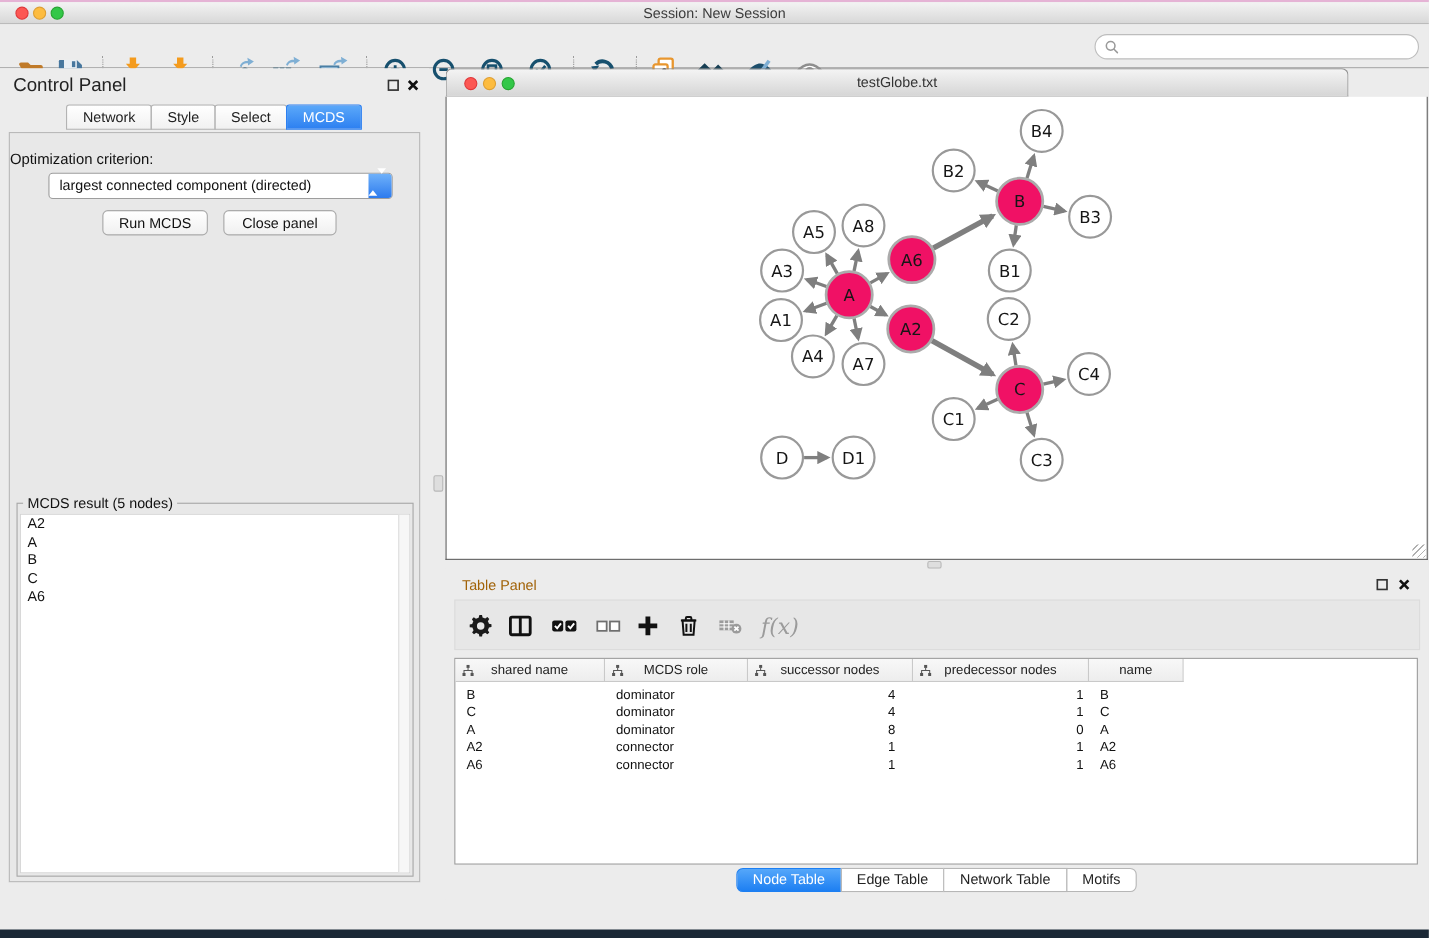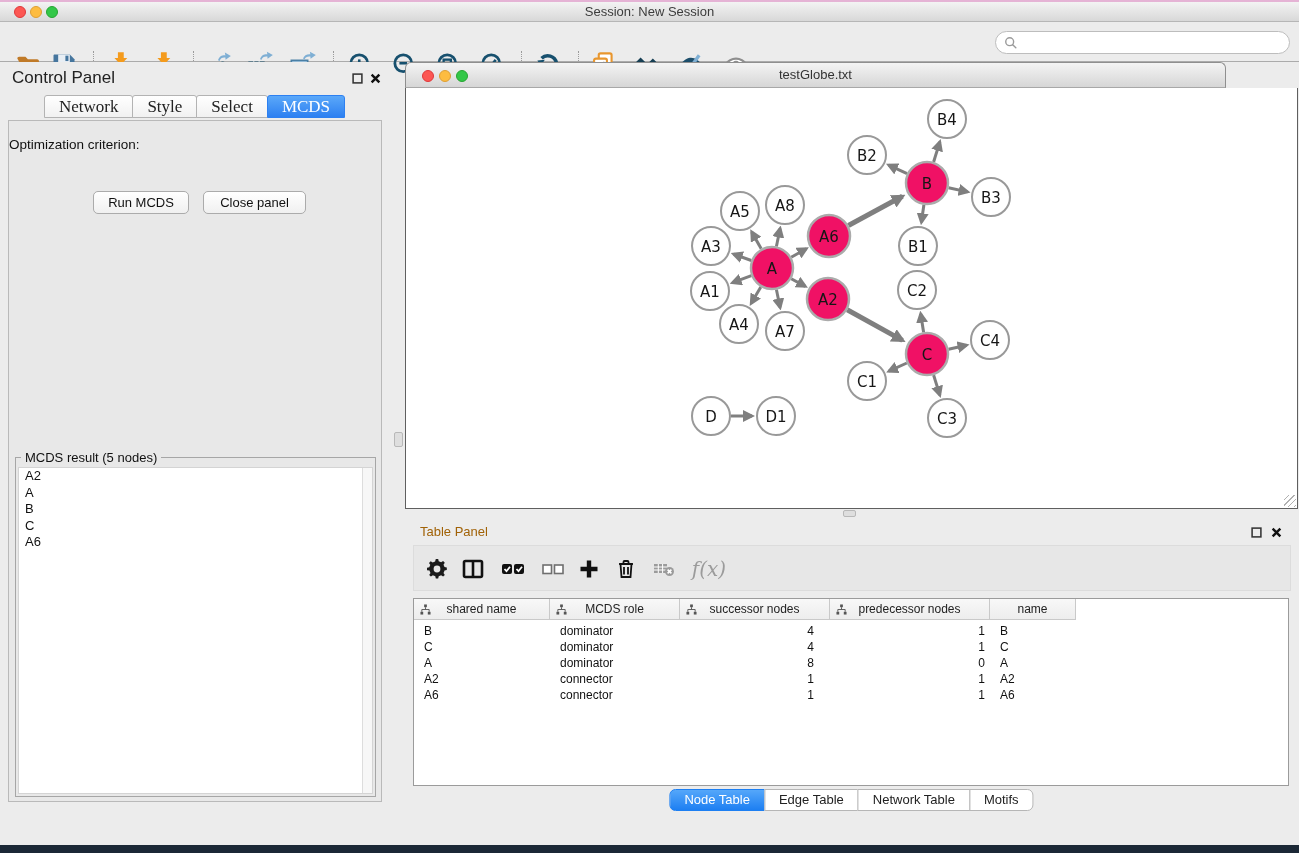--- a/index.html
+++ b/index.html
@@ -23,21 +23,21 @@
   .tb-sep { position:absolute; top:29px; height:26px; width:0; border-left:1px dotted #9a9a9a; }
   .searchbox { position:absolute; right:9px; top:9px; width:295px; height:23px; background:#fff; border:1px solid #bdbdbd; border-radius:12px; display:flex; align-items:center; padding:0 8px; }
   .searchbox input { border:none; outline:none; background:transparent; flex:1; font-size:13px; margin-left:6px; font-family:inherit; }
 
   
   .control-panel { position:absolute; left:0; top:62px; width:390px; height:756px; background:#ECECEC; }
   .panel-head { position:absolute; left:0; top:0; width:100%; height:26px; }
   .panel-head .pt { position:absolute; left:12px; top:6px; font-size:17px; color:#222; }
   .win-ico { position:absolute; top:8px; width:12px; height:12px; }
   .cp-tabs { position:absolute; left:0; top:33px; width:100%; display:flex; justify-content:center; }
-  .cp-tab { height:23px; line-height:21px; padding:0 14px; font-size:17px; background:linear-gradient(#ffffff,#f1f1f1); border:1px solid #b3b3b3; margin-left:-1px; color:#222; border-radius:3px 3px 0 0;font-family:Liberation Serif, serif; }
+  .cp-tab { height:23px; line-height:21px; padding:0 14px; font-size:13px; background:linear-gradient(#ffffff,#f1f1f1); border:1px solid #b3b3b3; margin-left:-1px; color:#222; border-radius:3px 3px 0 0; }
   .cp-tab.active { background:linear-gradient(#5ba8f9,#2d80f1); border-color:#2d80f1; color:#fff; }
   .cp-panel { position:absolute; left:8px; top:58px; width:374px; height:682px; background:#E8E8E8; border:1px solid #b9b9b9; }
   .opt-label { position:absolute; top:16px; width:100%; text-align:left; font-size:13.5px; color:#111; }
   .dropdown { position:absolute; left:35px; top:36px; width:313px; height:24px; background:#fff; border:1px solid #9d9d9d; border-radius:4px; font-size:13px; }
   .dropdown .val { position:absolute; left:9px; top:0; line-height:22px; color:#111; }
   .dd-step { position:absolute; right:0; top:0; bottom:0; width:21px; background:linear-gradient(#6fb1fa,#2d7bee); border-radius:0 3px 3px 0; }
   .tri-up { width:0; height:0; border-left:4px solid transparent; border-right:4px solid transparent; border-bottom:5px solid #fff; margin:4px auto 2px; }
   .tri-dn { width:0; height:0; border-left:4px solid transparent; border-right:4px solid transparent; border-top:5px solid #fff; margin:0 auto; }
   .btn { position:absolute; top:70px; height:23px; background:linear-gradient(#ffffff,#f0f0f0); border:1px solid #ababab; border-radius:5px; font-size:13px; text-align:center; line-height:21px; color:#111; }
   .groupbox { position:absolute; left:6px; top:336px; width:361px; height:340px; border:1px solid #a6a6a6; }
@@ -271,20 +271,24 @@
     </span>
   </div>
   <div class="cp-tabs" id="cp-tabs">
       <div class="cp-tab">Network</div>
       <div class="cp-tab">Style</div>
       <div class="cp-tab">Select</div>
       <div class="cp-tab active">MCDS</div>
     </div>
   <div class="cp-panel">
     <div class="opt-label">Optimization criterion:</div>
+    <div class="dropdown">
+      <span class="val">largest connected component (directed)</span>
+      <span class="dd-step"><span class="tri-up"></span><span class="tri-dn"></span></span>
+    </div>
     <div class="btn" style="left:84px;width:96px">Run MCDS</div>
     <div class="btn" style="left:194px;width:103px">Close panel</div>
     <div class="groupbox">
       <span class="legend">MCDS result (5 nodes)</span>
       <div class="result-list">
         <div id="result-list-items">
             <div class="result-item">A2</div>
             <div class="result-item">A</div>
             <div class="result-item">B</div>
             <div class="result-item">C</div>

